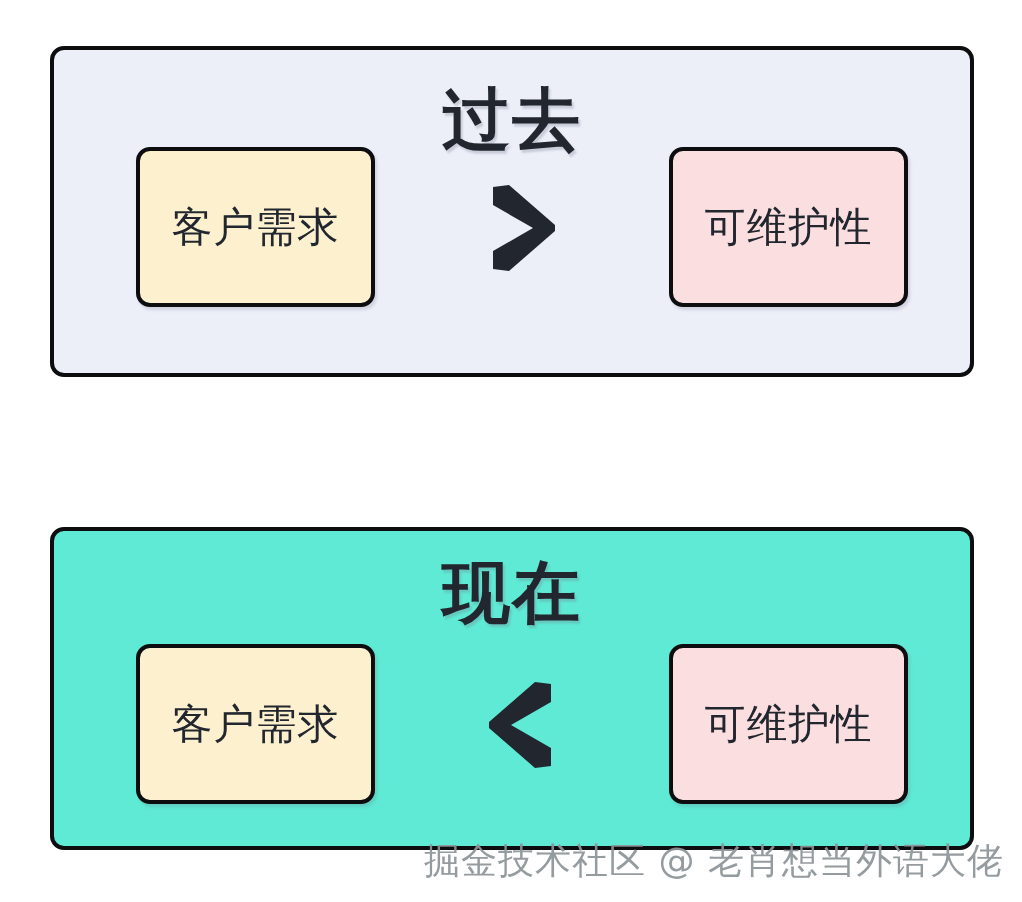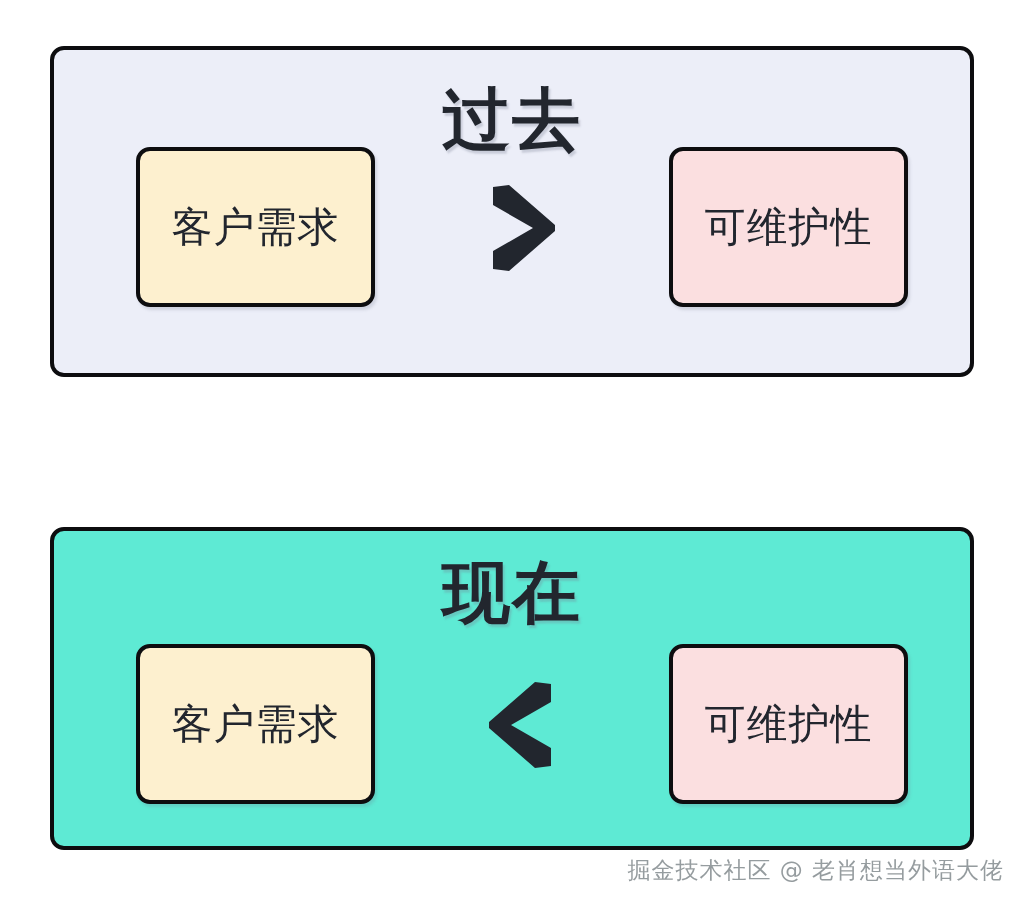--- a/index.html
+++ b/index.html
@@ -103,21 +103,21 @@
   .operator svg { display: block; }
   .operator svg path {
     fill: #22262e;
   }
 
   
   .watermark {
     position: absolute;
     right: 18px;
     bottom: 16px;
-    font-size: 23px;
+    font-size: 36px;
     color: #8d9497;
     letter-spacing: 1px;
     white-space: nowrap;
     opacity: 0.92;
   }
 </style>
 </head>
 <body>
 
 <div class="stage">

